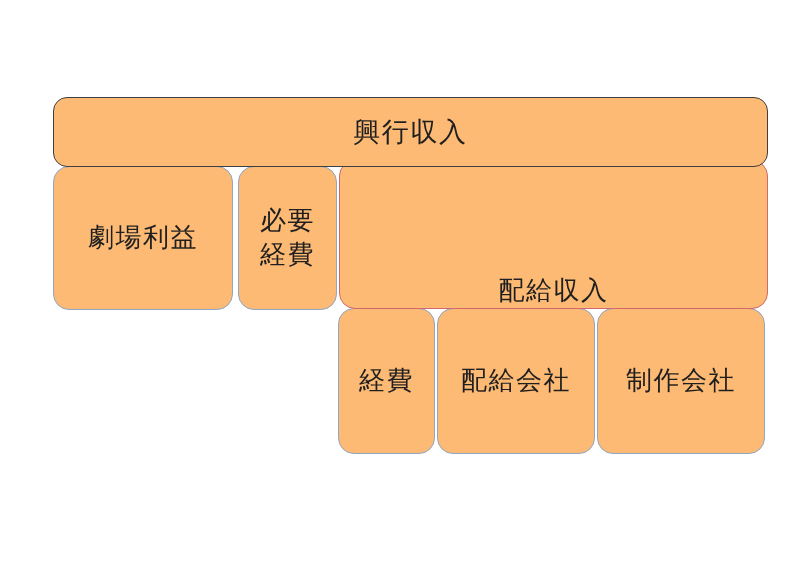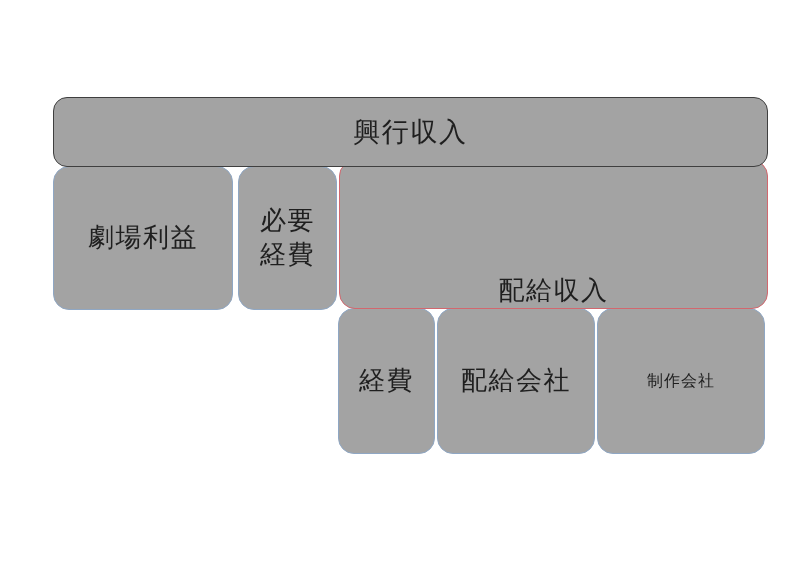--- a/index.html
+++ b/index.html
@@ -22,21 +22,21 @@
     left: 0;
     top: 0;
     width: 800px;
     height: 565px;
     background: #ffffff;
   }
 
   .node {
     position: absolute;
     box-sizing: border-box;
-    background: #a3a3a3;
+    background: #fdba74;
     border-style: solid;
     border-width: 1.4px;
     border-radius: 16px;
     display: flex;
     align-items: center;
     justify-content: center;
     text-align: center;
     line-height: 1.30;
     letter-spacing: 0.06em;
     color: #1f1f1f;
@@ -106,21 +106,21 @@
     top: 308px;
     width: 158px;
     height: 146px;
     font-size: 26px;
   }
   #node-production-company {
     left: 597px;
     top: 308px;
     width: 168px;
     height: 146px;
-    font-size: 16px;
+    font-size: 26px;
   }
 </style>
 </head>
 <body>
 
 <div id="diagram-canvas">
 
   <div class="node lvl-1 edge-dark" id="node-box-office">
     <span class="node-label">興行収入</span>
   </div>

